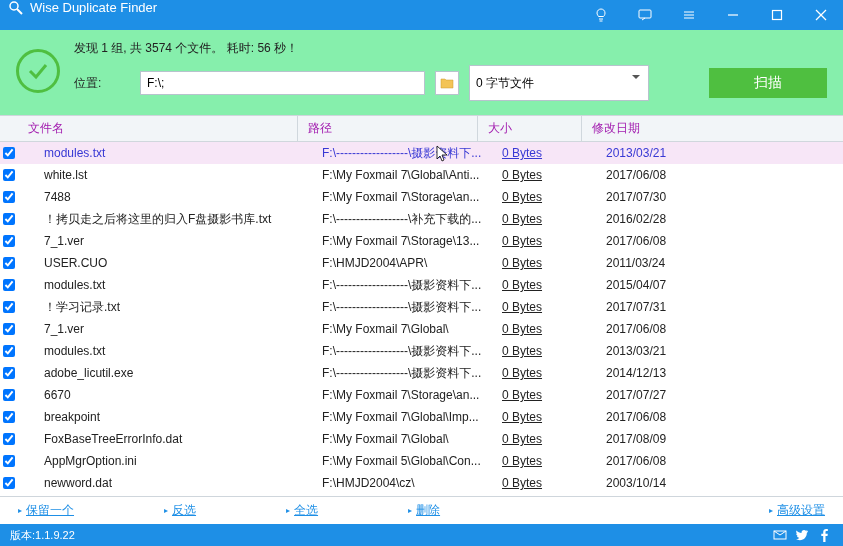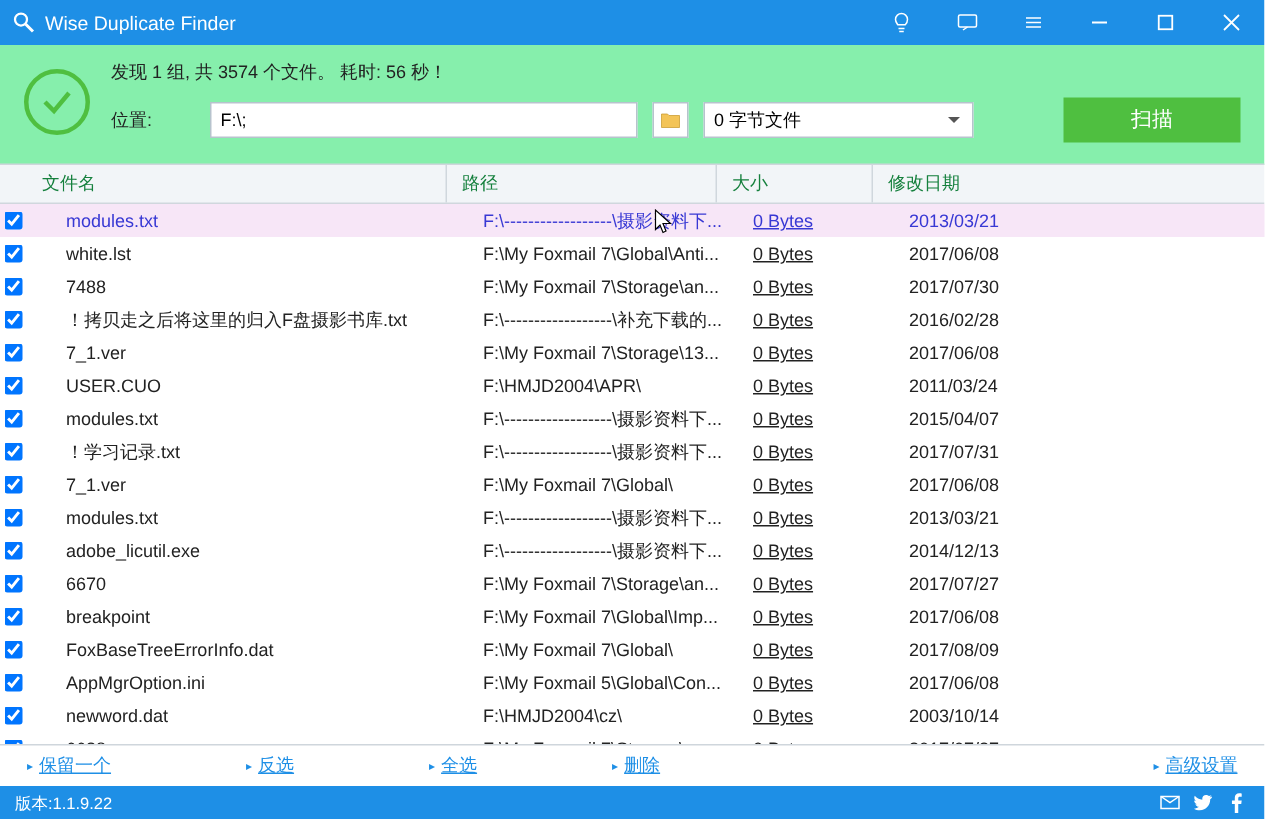--- a/index.html
+++ b/index.html
@@ -1,42 +1,42 @@
 <!DOCTYPE html>
 <html><head>
 <meta charset="utf-8">
 <style>
 * { margin: 0; padding: 0; box-sizing: border-box; font-family: "Microsoft YaHei", "Segoe UI", Tahoma, sans-serif; }
 html, body { width: 843px; height: 546px; overflow: hidden; }
 .window { width: 843px; height: 546px; display: flex; flex-direction: column; background: #fff; }
 
 
-.titlebar { height: 30px; background: #1e8fe6; display: flex; align-items: center; color: #fff; font-size: 13px; padding-left: 8px; }
+.titlebar { height: 30px; background: #1e8fe6; display: flex; color: #fff; font-size: 13px; padding-left: 8px; }
 .titlebar .logo { width: 16px; height: 16px; margin-right: 6px; }
 .titlebar .title { flex: 0 0 auto; font-weight: 500; }
 .titlebar .spacer { flex: 1; }
 .titlebar .tb-btn { width: 44px; height: 30px; display: flex; align-items: center; justify-content: center; cursor: pointer; }
 .titlebar svg { stroke: #fff; fill: none; }
 
 
 .toppanel { background: #86efac; padding: 10px 16px 14px 16px; border-bottom: 1px solid #cfd6dc; display: flex; align-items: center; gap: 14px; }
 .checkcircle { width: 44px; height: 44px; border: 3px solid #4fbf40; border-radius: 50%; display: flex; align-items: center; justify-content: center; flex-shrink: 0; }
 .checkcircle svg { stroke: #4fbf40; stroke-width: 3; fill: none; }
 .topcontent { flex: 1; display: flex; flex-direction: column; gap: 8px; }
 .summary { font-size: 12px; color: #222; }
 .row2 { display: flex; align-items: center; gap: 10px; }
 .loc-label { font-size: 12px; color: #222; width: 56px; }
 .loc-input { flex: 0 0 285px; height: 24px; border: 1px solid #b7c3cd; padding: 0 6px; font-size: 12px; }
 .folder-btn { width: 24px; height: 24px; border: 1px solid #b7c3cd; background: #fff; display: flex; align-items: center; justify-content: center; cursor: pointer; }
-.mode-select { flex: 0 0 180px; height: 24px; border: 1px solid #b7c3cd; font-size: 12px; padding: 0 6px; position: relative; display: flex; align-items: center; background: #fff; cursor: pointer; }
+.mode-select { flex: 0 0 180px; height: 36px; border: 1px solid #b7c3cd; font-size: 12px; padding: 0 6px; position: relative; display: flex; align-items: center; background: #fff; cursor: pointer; }
 .mode-select::after { content: ""; position: absolute; right: 8px; top: 9px; border: 4px solid transparent; border-top-color: #555; }
 .scan-btn { width: 118px; height: 30px; background: #4fbf40; color: #fff; border: none; font-size: 14px; cursor: pointer; margin-left: auto; }
 
 
-.thead { height: 26px; background: #f2f5f8; border-bottom: 1px solid #d0d7dd; display: flex; align-items: center; font-size: 12px; color: #15803d; }
+.thead { height: 26px; background: #f2f5f8; border-bottom: 1px solid #d0d7dd; display: flex; align-items: center; font-size: 12px; color: #a21caf; }
 .thead > div { border-right: 1px solid #d0d7dd; height: 100%; display: flex; align-items: center; padding-left: 10px; }
 .col-name { width: 298px; }
 .col-path { width: 180px; text-align: center; }
 .col-size { width: 104px; }
 .col-date { flex: 1; border-right: none !important; }
 .thead .chk { width: 18px; padding: 0; justify-content: center; border-right: none; }
 .thead .chk + .col-name { width: 280px; }
 
 
 .tbody { flex: 1; overflow-y: auto; overflow-x: hidden; position: relative; }

